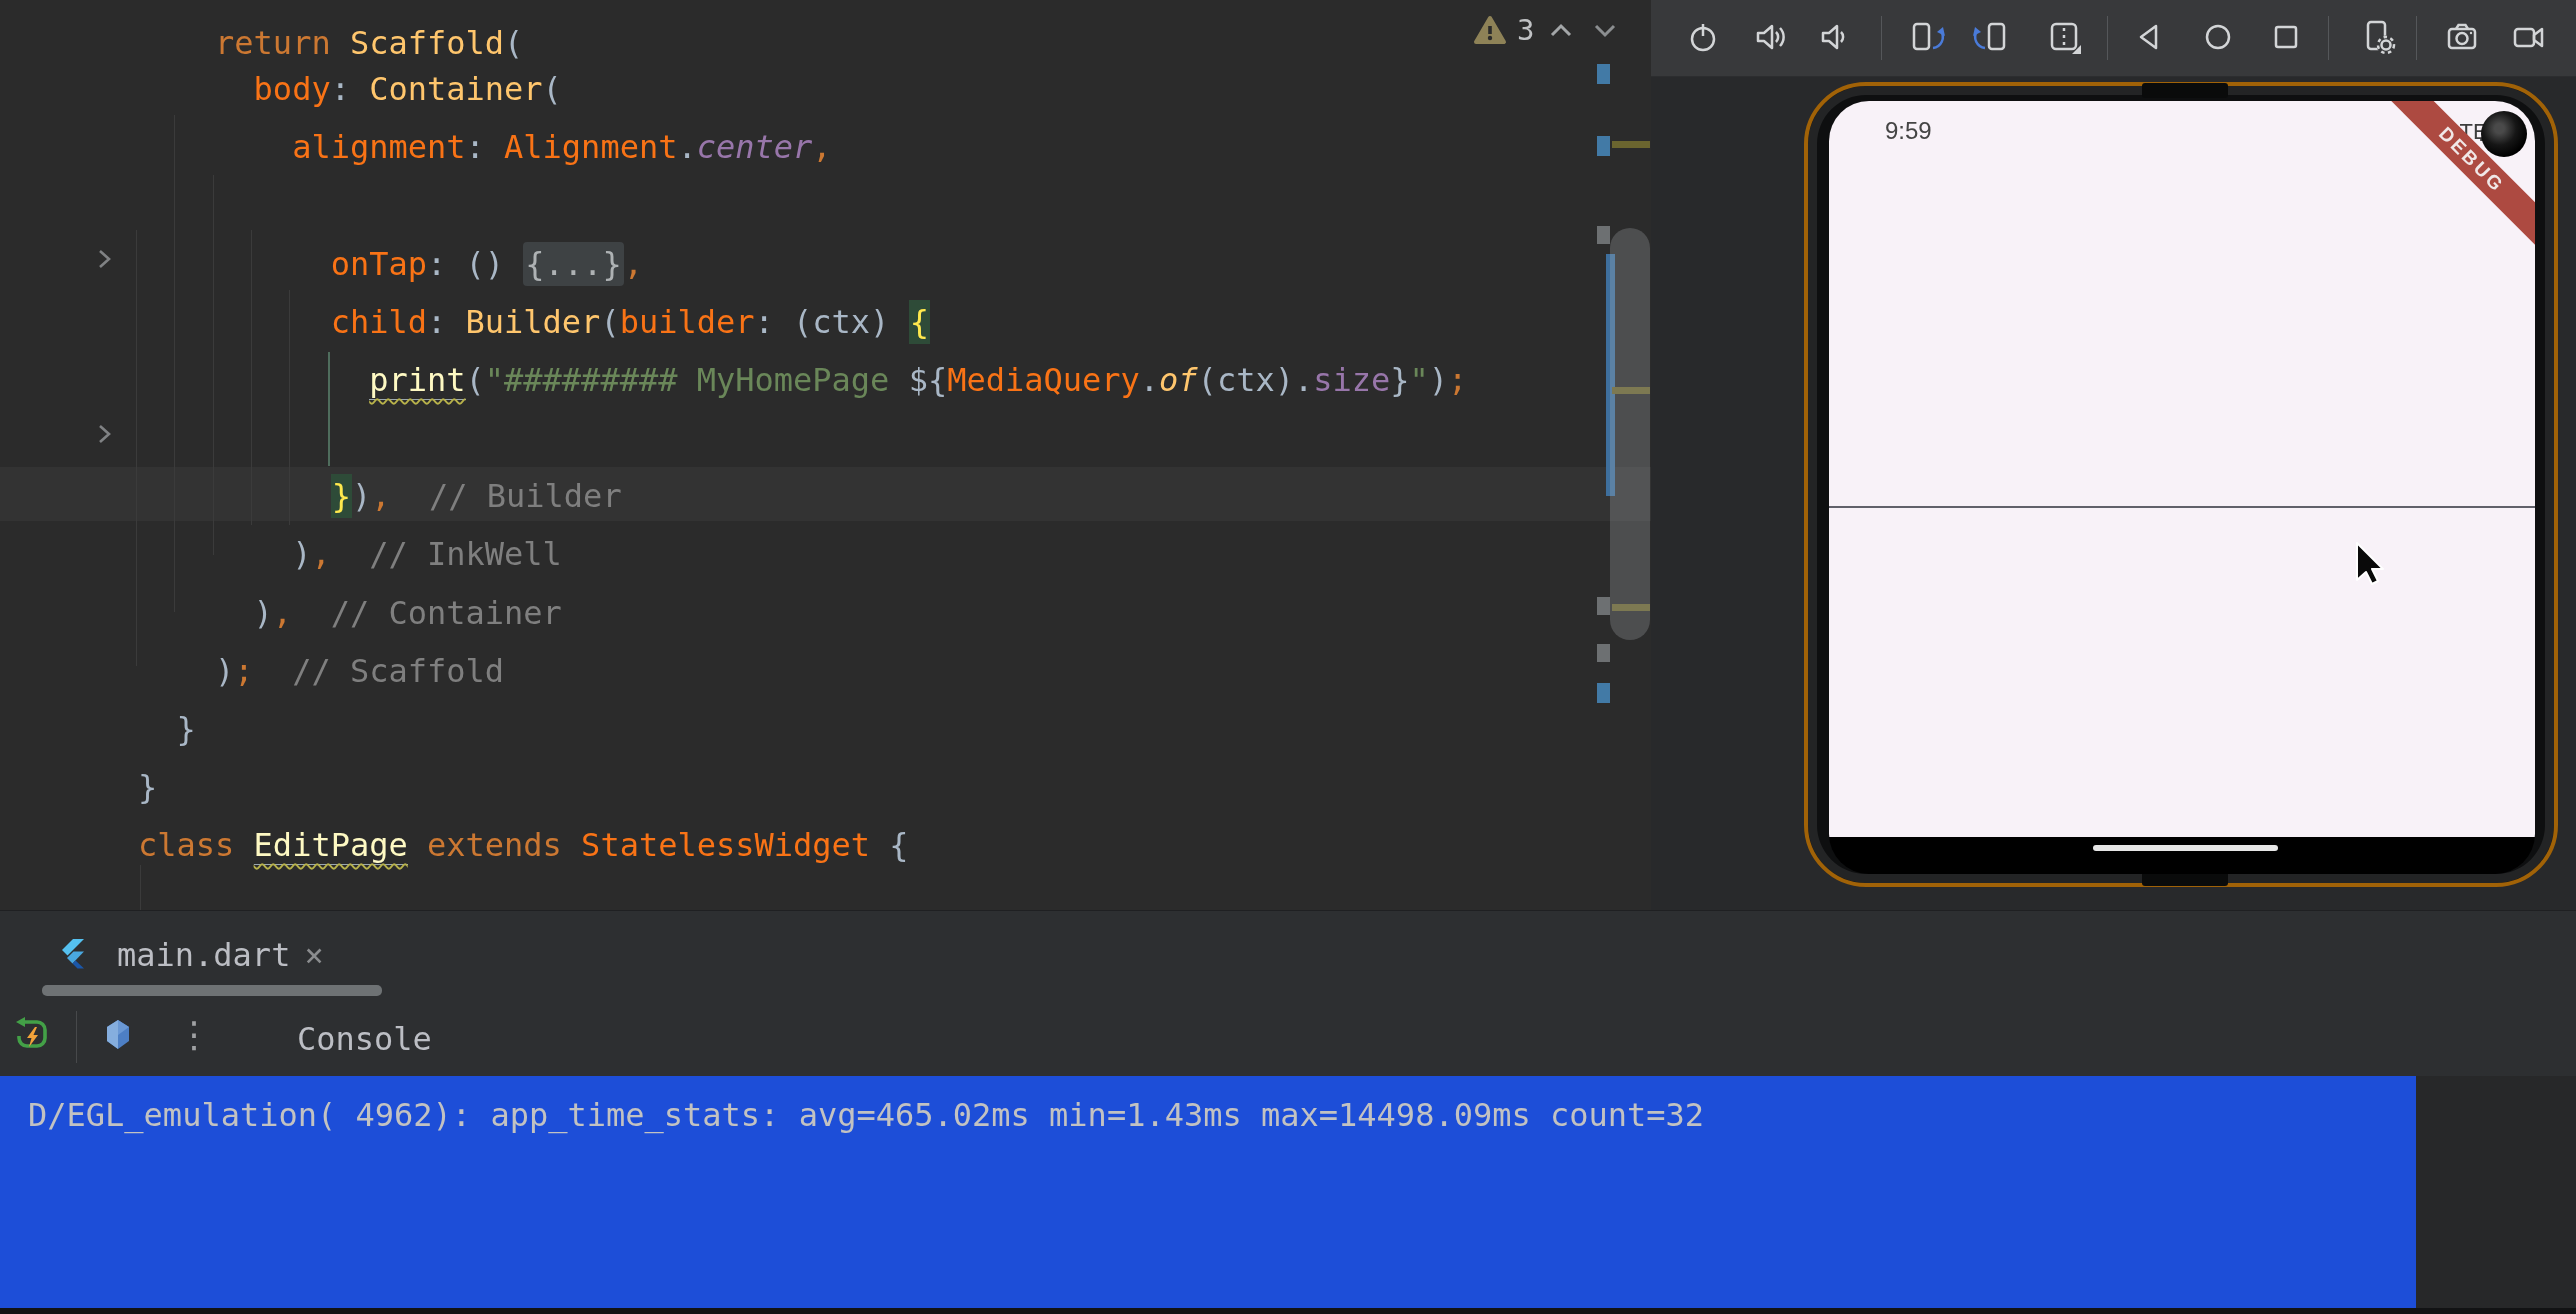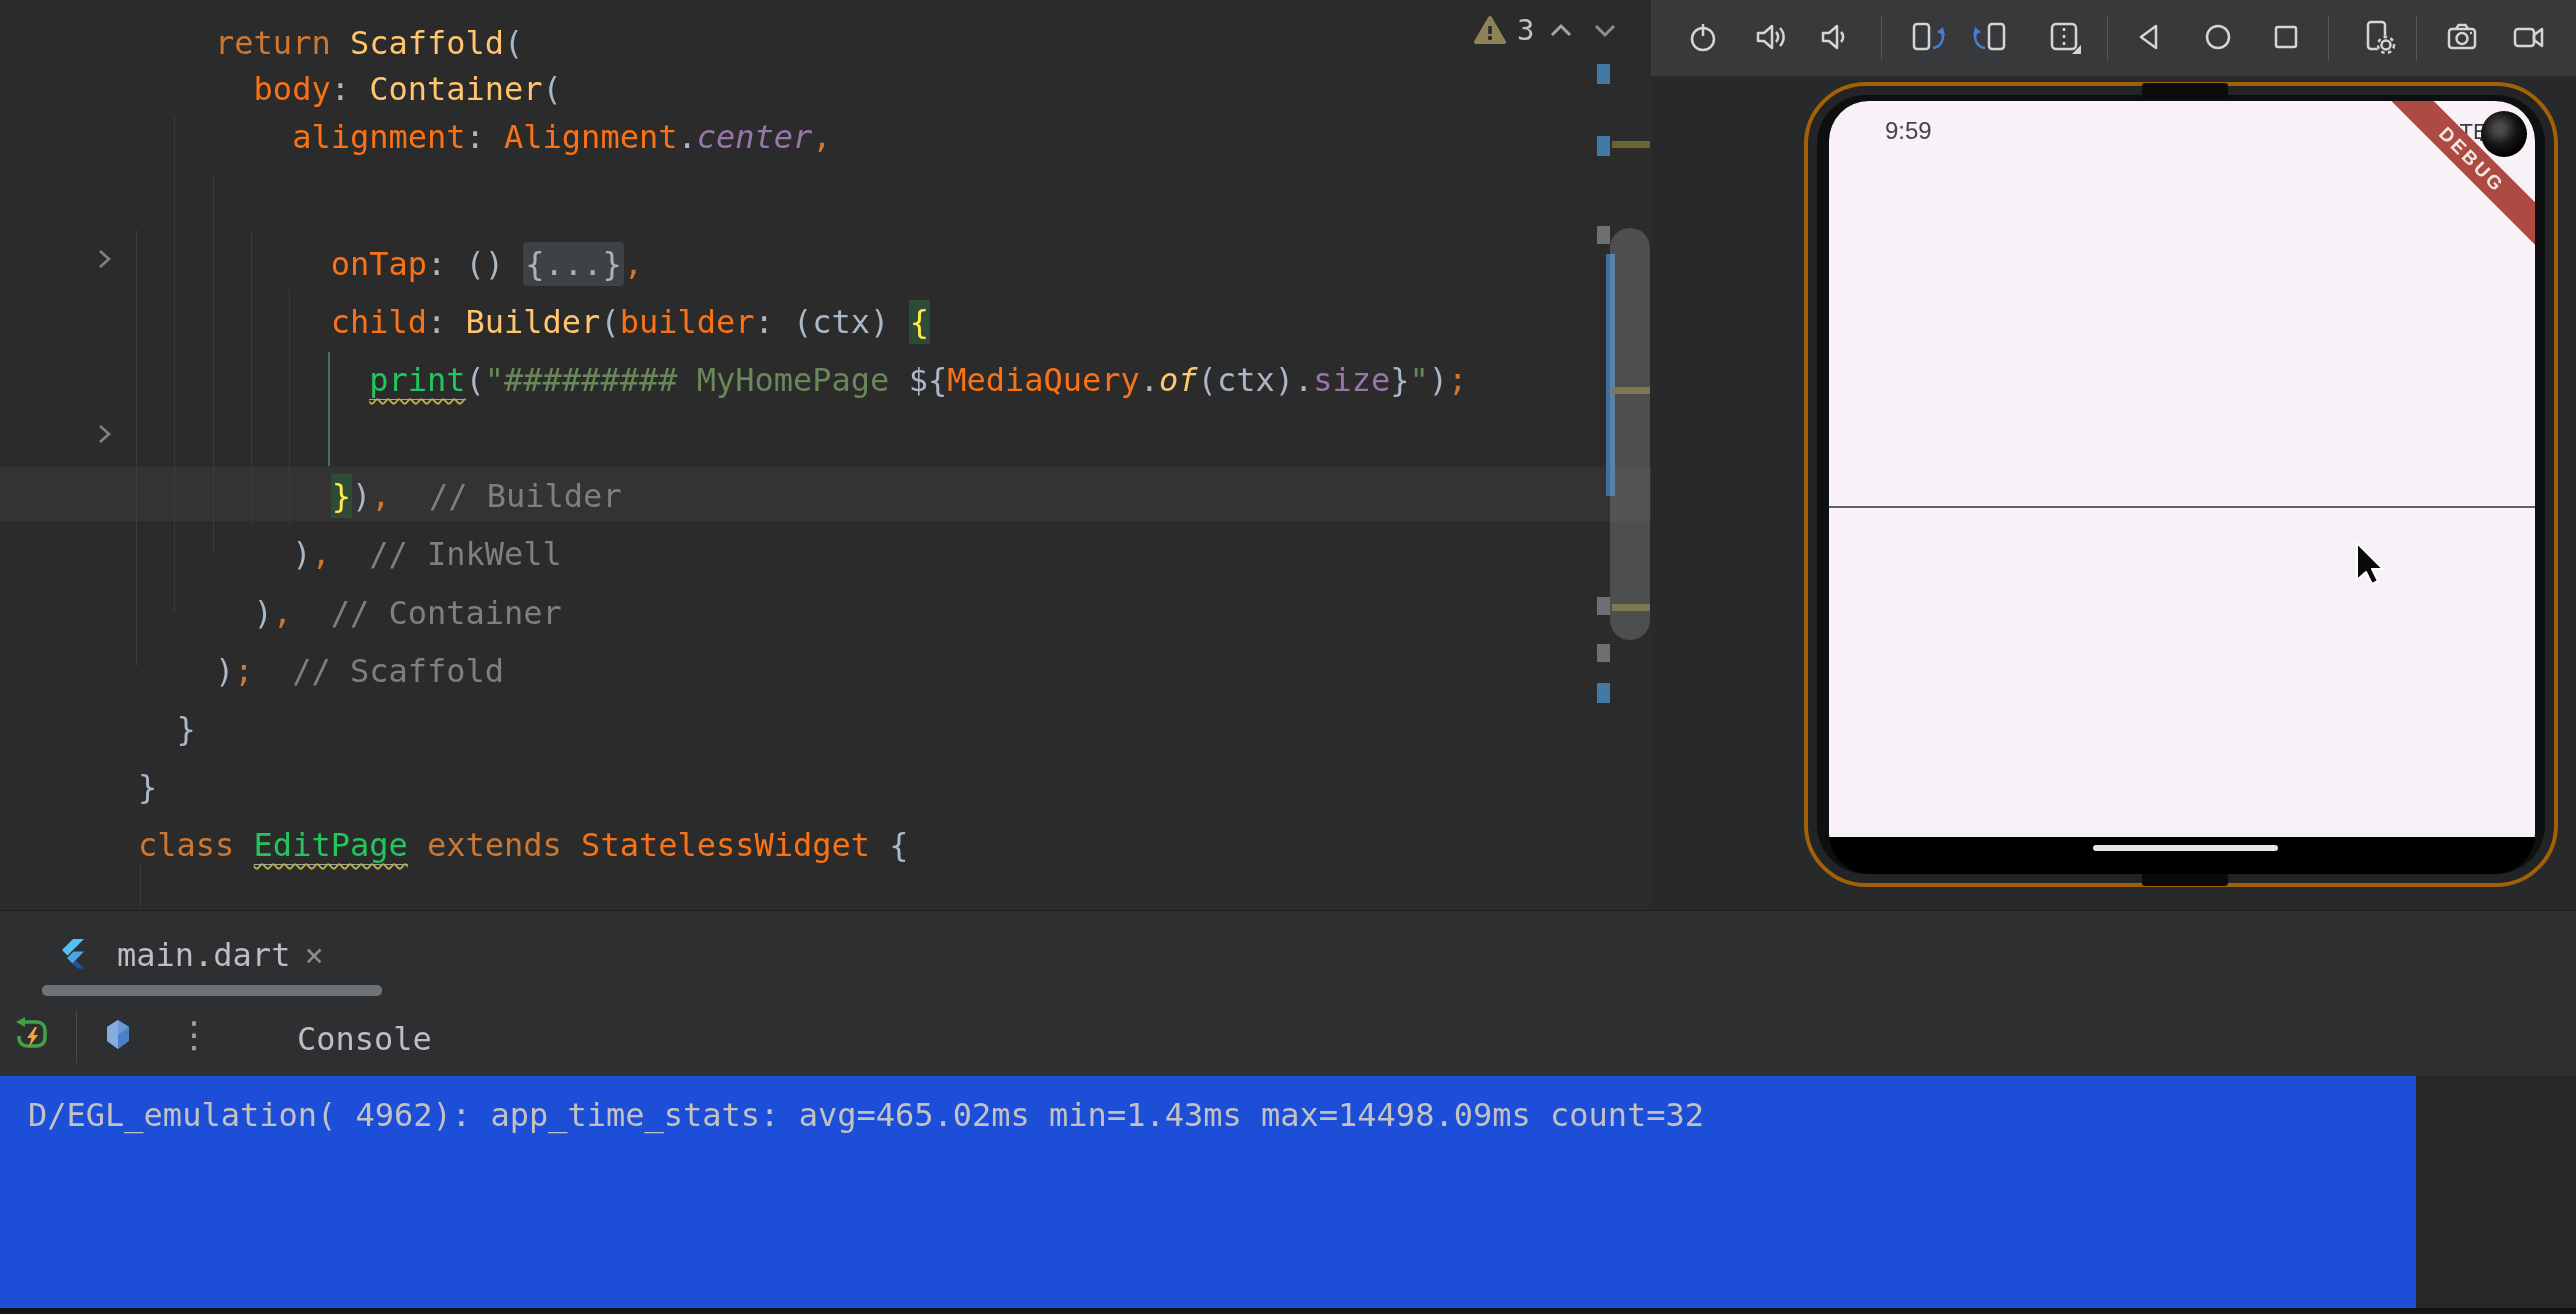--- a/index.html
+++ b/index.html
@@ -10,21 +10,21 @@
   .caret-line{position:absolute;left:0;top:467px;width:1651px;height:54px;background:#333333;}
   .guide{position:absolute;width:1px;background:#3b3b3b;}
   .guide-scope{position:absolute;width:2px;background:#4f6d5d;}
   #code-lines{position:absolute;left:0;top:0;width:1651px;height:910px;}
   .code-line{position:absolute;left:138px;height:58px;line-height:58px;font-size:32px;white-space:pre;}
   .t-sp{color:#a9b7c6}.t-kw{color:#cc7832}.t-cls{color:#ffc66d}.t-id{color:#f97316}
   .t-str{color:#6a8759}.t-cmt{color:#7f7f7f}.t-pn{color:#a9b7c6}.t-sm{color:#cc7832}
   .t-fld{color:#9876aa}.t-fldi{color:#9876aa;font-style:italic}.t-ifn{color:#ffc66d;font-style:italic}
   .t-fold{background:#3e4244;border-radius:4px;color:#aeb2b4;padding:3px 2px;}
   .t-bh{background:#2e4b38;color:#ffe84d;padding:3px 1px;}
-  .t-idu{color:#22c55e;border-bottom:1.5px solid #9aa7b0;
+  .t-idu{color:#fef9c3;border-bottom:1.5px solid #9aa7b0;
          text-decoration:underline wavy #b8b24a 2px;text-underline-offset:7px;}
   .fold-arrow{position:absolute;left:94px;width:24px;height:24px;}
   
   #warn-cluster{position:absolute;left:1473px;top:10px;height:40px;display:flex;align-items:center;gap:10px;}
   #warn-count{font-size:29px;color:#c0c2c4;}
   .navchev{width:34px;height:30px;cursor:pointer;}
   
   #marker-col{position:absolute;left:1595px;top:0;width:56px;height:910px;}
   .mk-blue{position:absolute;left:2px;width:13px;height:20px;background:#427aa6;}
   .mk-gray{position:absolute;left:2px;width:13px;height:18px;background:#6d7072;}
@@ -91,21 +91,21 @@
     <svg class="fold-arrow" style="top:247px;" viewBox="0 0 24 24">
         <path d="M6 4l9 8-9 8" stroke="#808284" stroke-width="2.6" fill="none"></path>
       </svg>
     <svg class="fold-arrow" style="top:422px;" viewBox="0 0 24 24">
         <path d="M6 4l9 8-9 8" stroke="#808284" stroke-width="2.6" fill="none"></path>
       </svg>
 
     <div id="code-lines">
         <div class="code-line" style="top: 14px;"><span class="t-sp">    </span><span class="t-kw">return</span><span class="t-sp"> </span><span class="t-cls">Scaffold</span><span class="t-pn">(</span></div>
         <div class="code-line" style="top: 60px;"><span class="t-sp">      </span><span class="t-id">body</span><span class="t-pn">: </span><span class="t-cls">Container</span><span class="t-pn">(</span></div>
-        <div class="code-line" style="top: 108px;"><span class="t-sp">        </span><span class="t-id">alignment</span><span class="t-pn">: </span><span class="t-id">Alignment</span><span class="t-pn">.</span><span class="t-fldi">center</span><span class="t-sm">,</span></div>
+        <div class="code-line" style="top: 118px;"><span class="t-sp">        </span><span class="t-id">alignment</span><span class="t-pn">: </span><span class="t-id">Alignment</span><span class="t-pn">.</span><span class="t-fldi">center</span><span class="t-sm">,</span></div>
         <div class="code-line" style="top: 235px;"><span class="t-sp">          </span><span class="t-id">onTap</span><span class="t-pn">: () </span><span class="t-fold">{...}</span><span class="t-sm">,</span></div>
         <div class="code-line" style="top: 293px;"><span class="t-sp">          </span><span class="t-id">child</span><span class="t-pn">: </span><span class="t-cls">Builder</span><span class="t-pn">(</span><span class="t-id">builder</span><span class="t-pn">: (ctx) </span><span class="t-bh">{</span></div>
         <div class="code-line" style="top: 351px;"><span class="t-sp">            </span><span class="t-idu">print</span><span class="t-pn">(</span><span class="t-str">"######### MyHomePage </span><span class="t-pn">${</span><span class="t-id">MediaQuery</span><span class="t-pn">.</span><span class="t-ifn">of</span><span class="t-pn">(ctx)</span><span class="t-pn">.</span><span class="t-fld">size</span><span class="t-pn">}</span><span class="t-str">"</span><span class="t-pn">)</span><span class="t-sm">;</span></div>
         <div class="code-line" style="top: 467px;"><span class="t-sp">          </span><span class="t-bh">}</span><span class="t-pn">)</span><span class="t-sm">,</span><span class="t-sp">  </span><span class="t-cmt">// Builder</span></div>
         <div class="code-line" style="top: 525px;"><span class="t-sp">        </span><span class="t-pn">)</span><span class="t-sm">,</span><span class="t-sp">  </span><span class="t-cmt">// InkWell</span></div>
         <div class="code-line" style="top: 584px;"><span class="t-sp">      </span><span class="t-pn">)</span><span class="t-sm">,</span><span class="t-sp">  </span><span class="t-cmt">// Container</span></div>
         <div class="code-line" style="top: 642px;"><span class="t-sp">    </span><span class="t-pn">)</span><span class="t-sm">;</span><span class="t-sp">  </span><span class="t-cmt">// Scaffold</span></div>
         <div class="code-line" style="top: 700px;"><span class="t-pn">  }</span></div>
         <div class="code-line" style="top: 758px;"><span class="t-pn">}</span></div>
         <div class="code-line" style="top: 816px;"><span class="t-kw">class</span><span class="t-sp"> </span><span class="t-idu">EditPage</span><span class="t-sp"> </span><span class="t-kw">extends</span><span class="t-sp"> </span><span class="t-id">StatelessWidget</span><span class="t-pn"> {</span></div>

